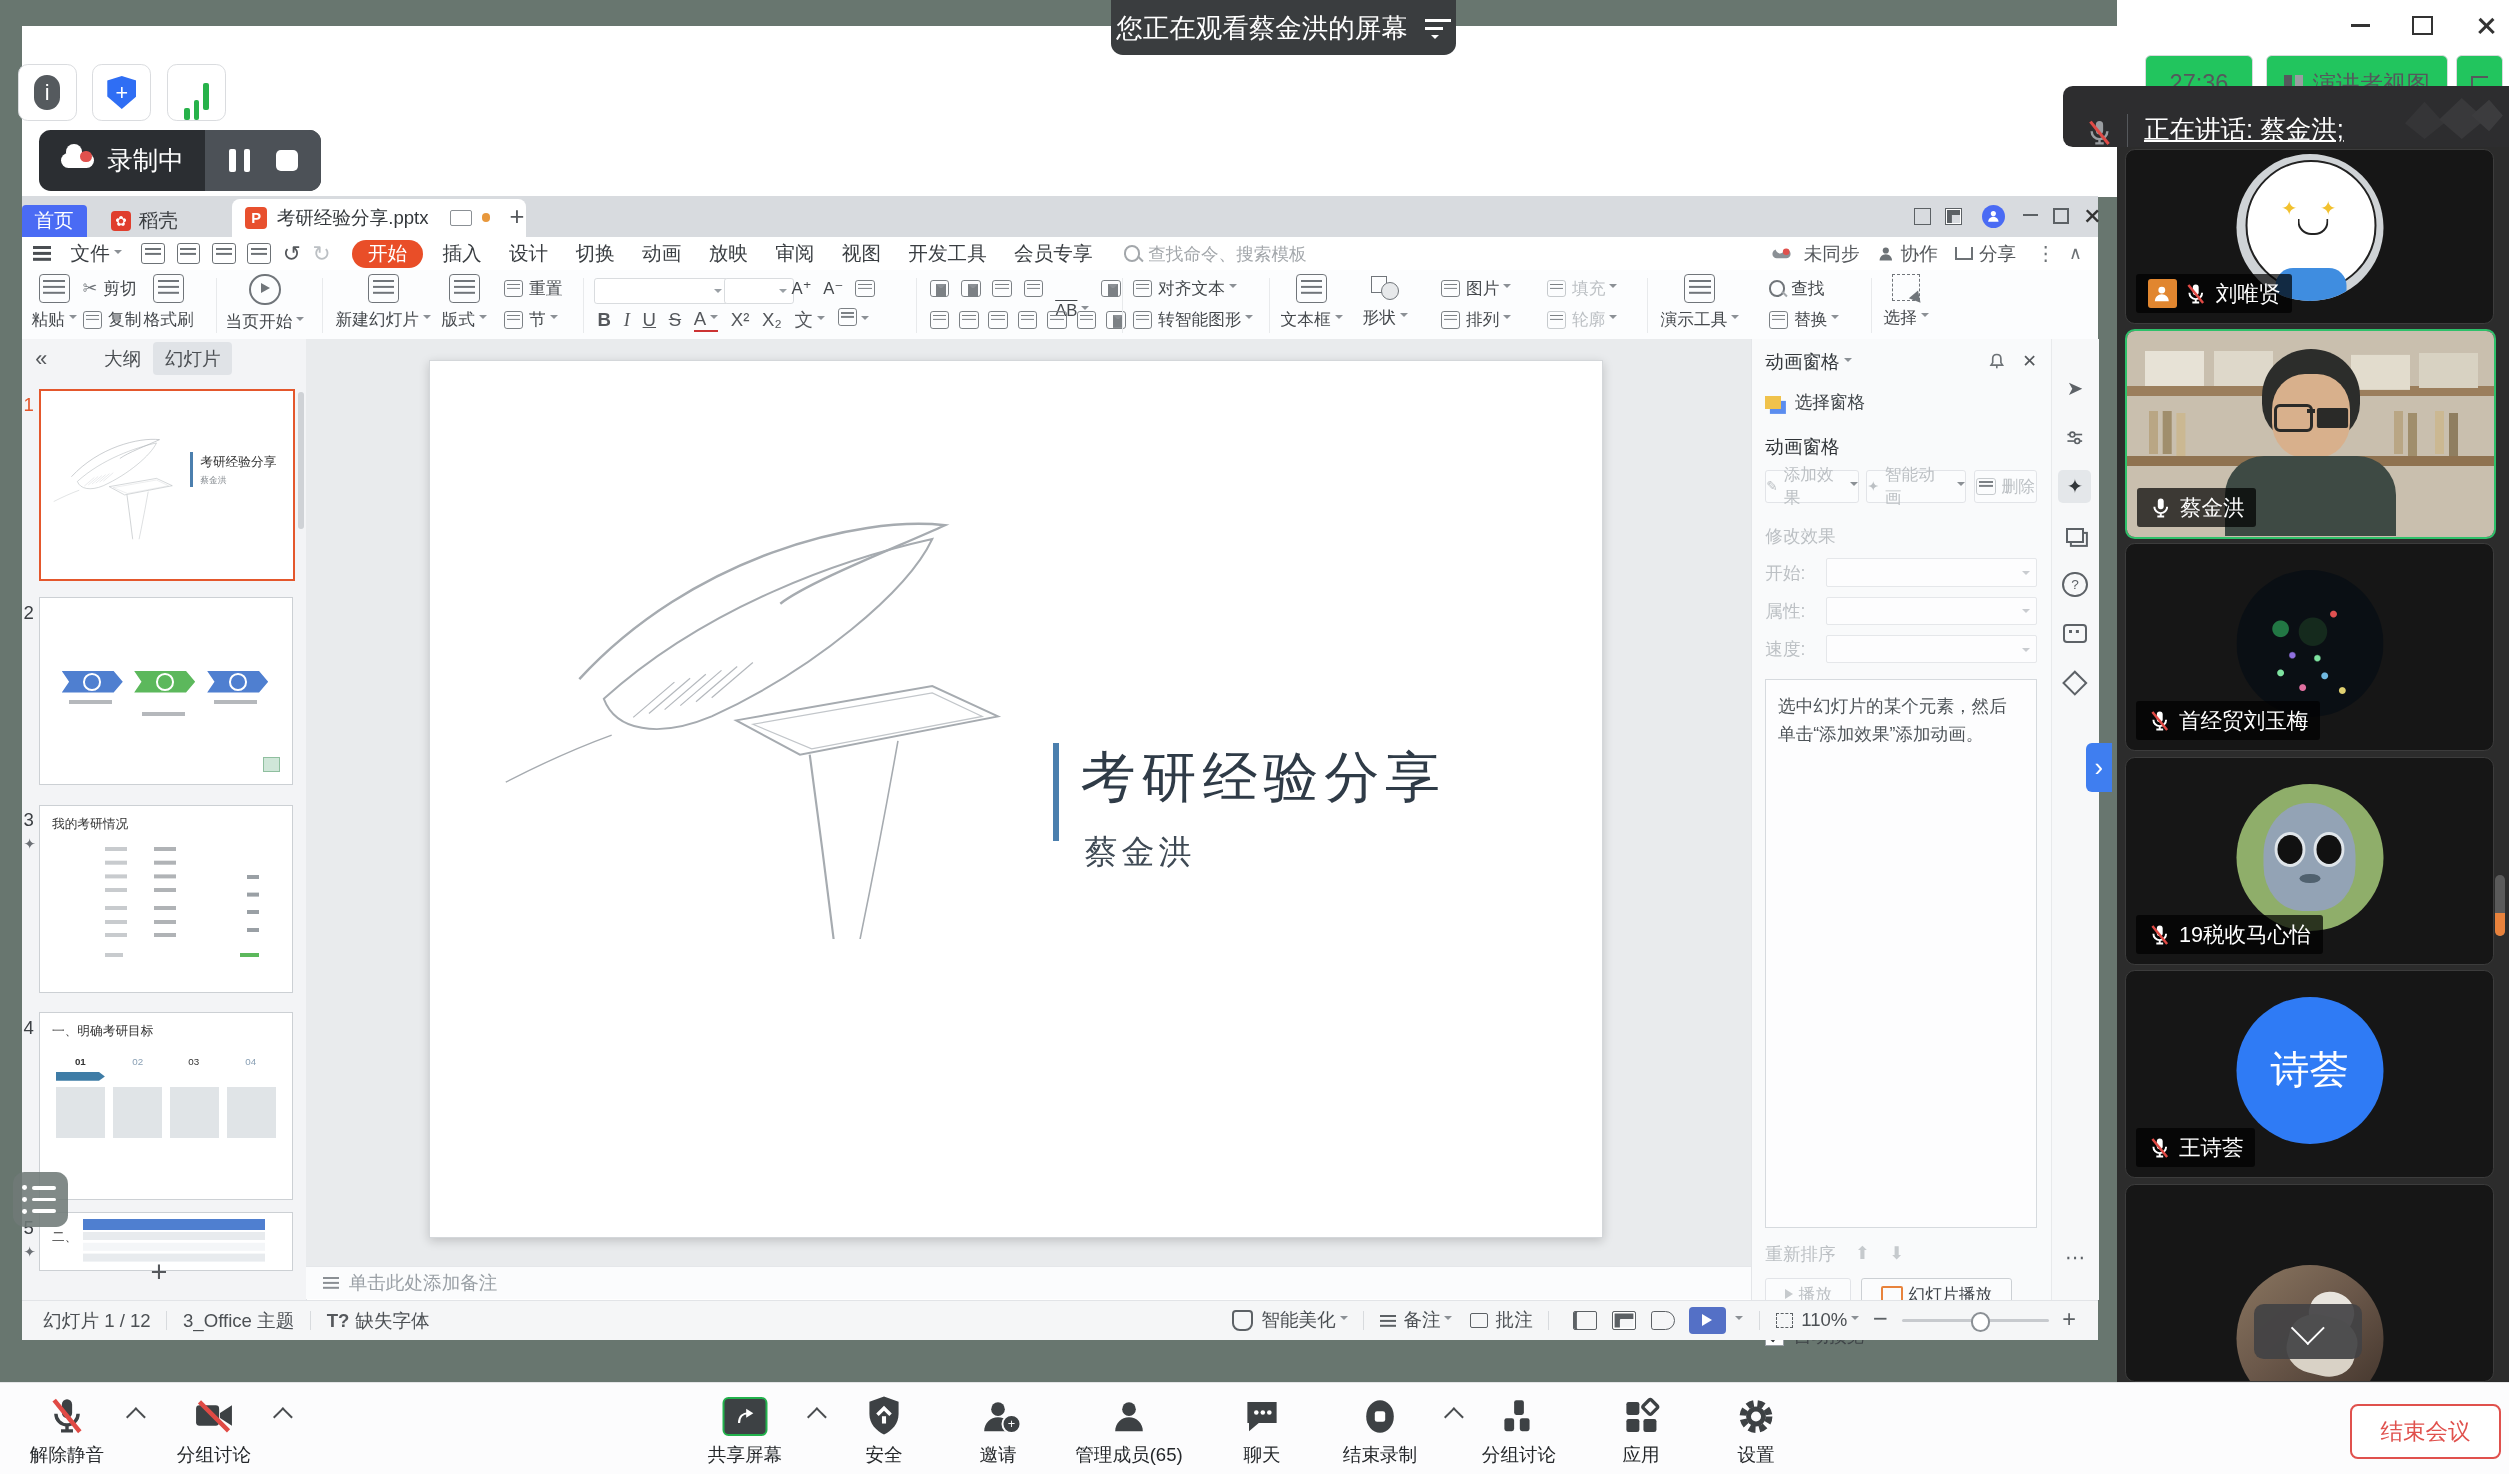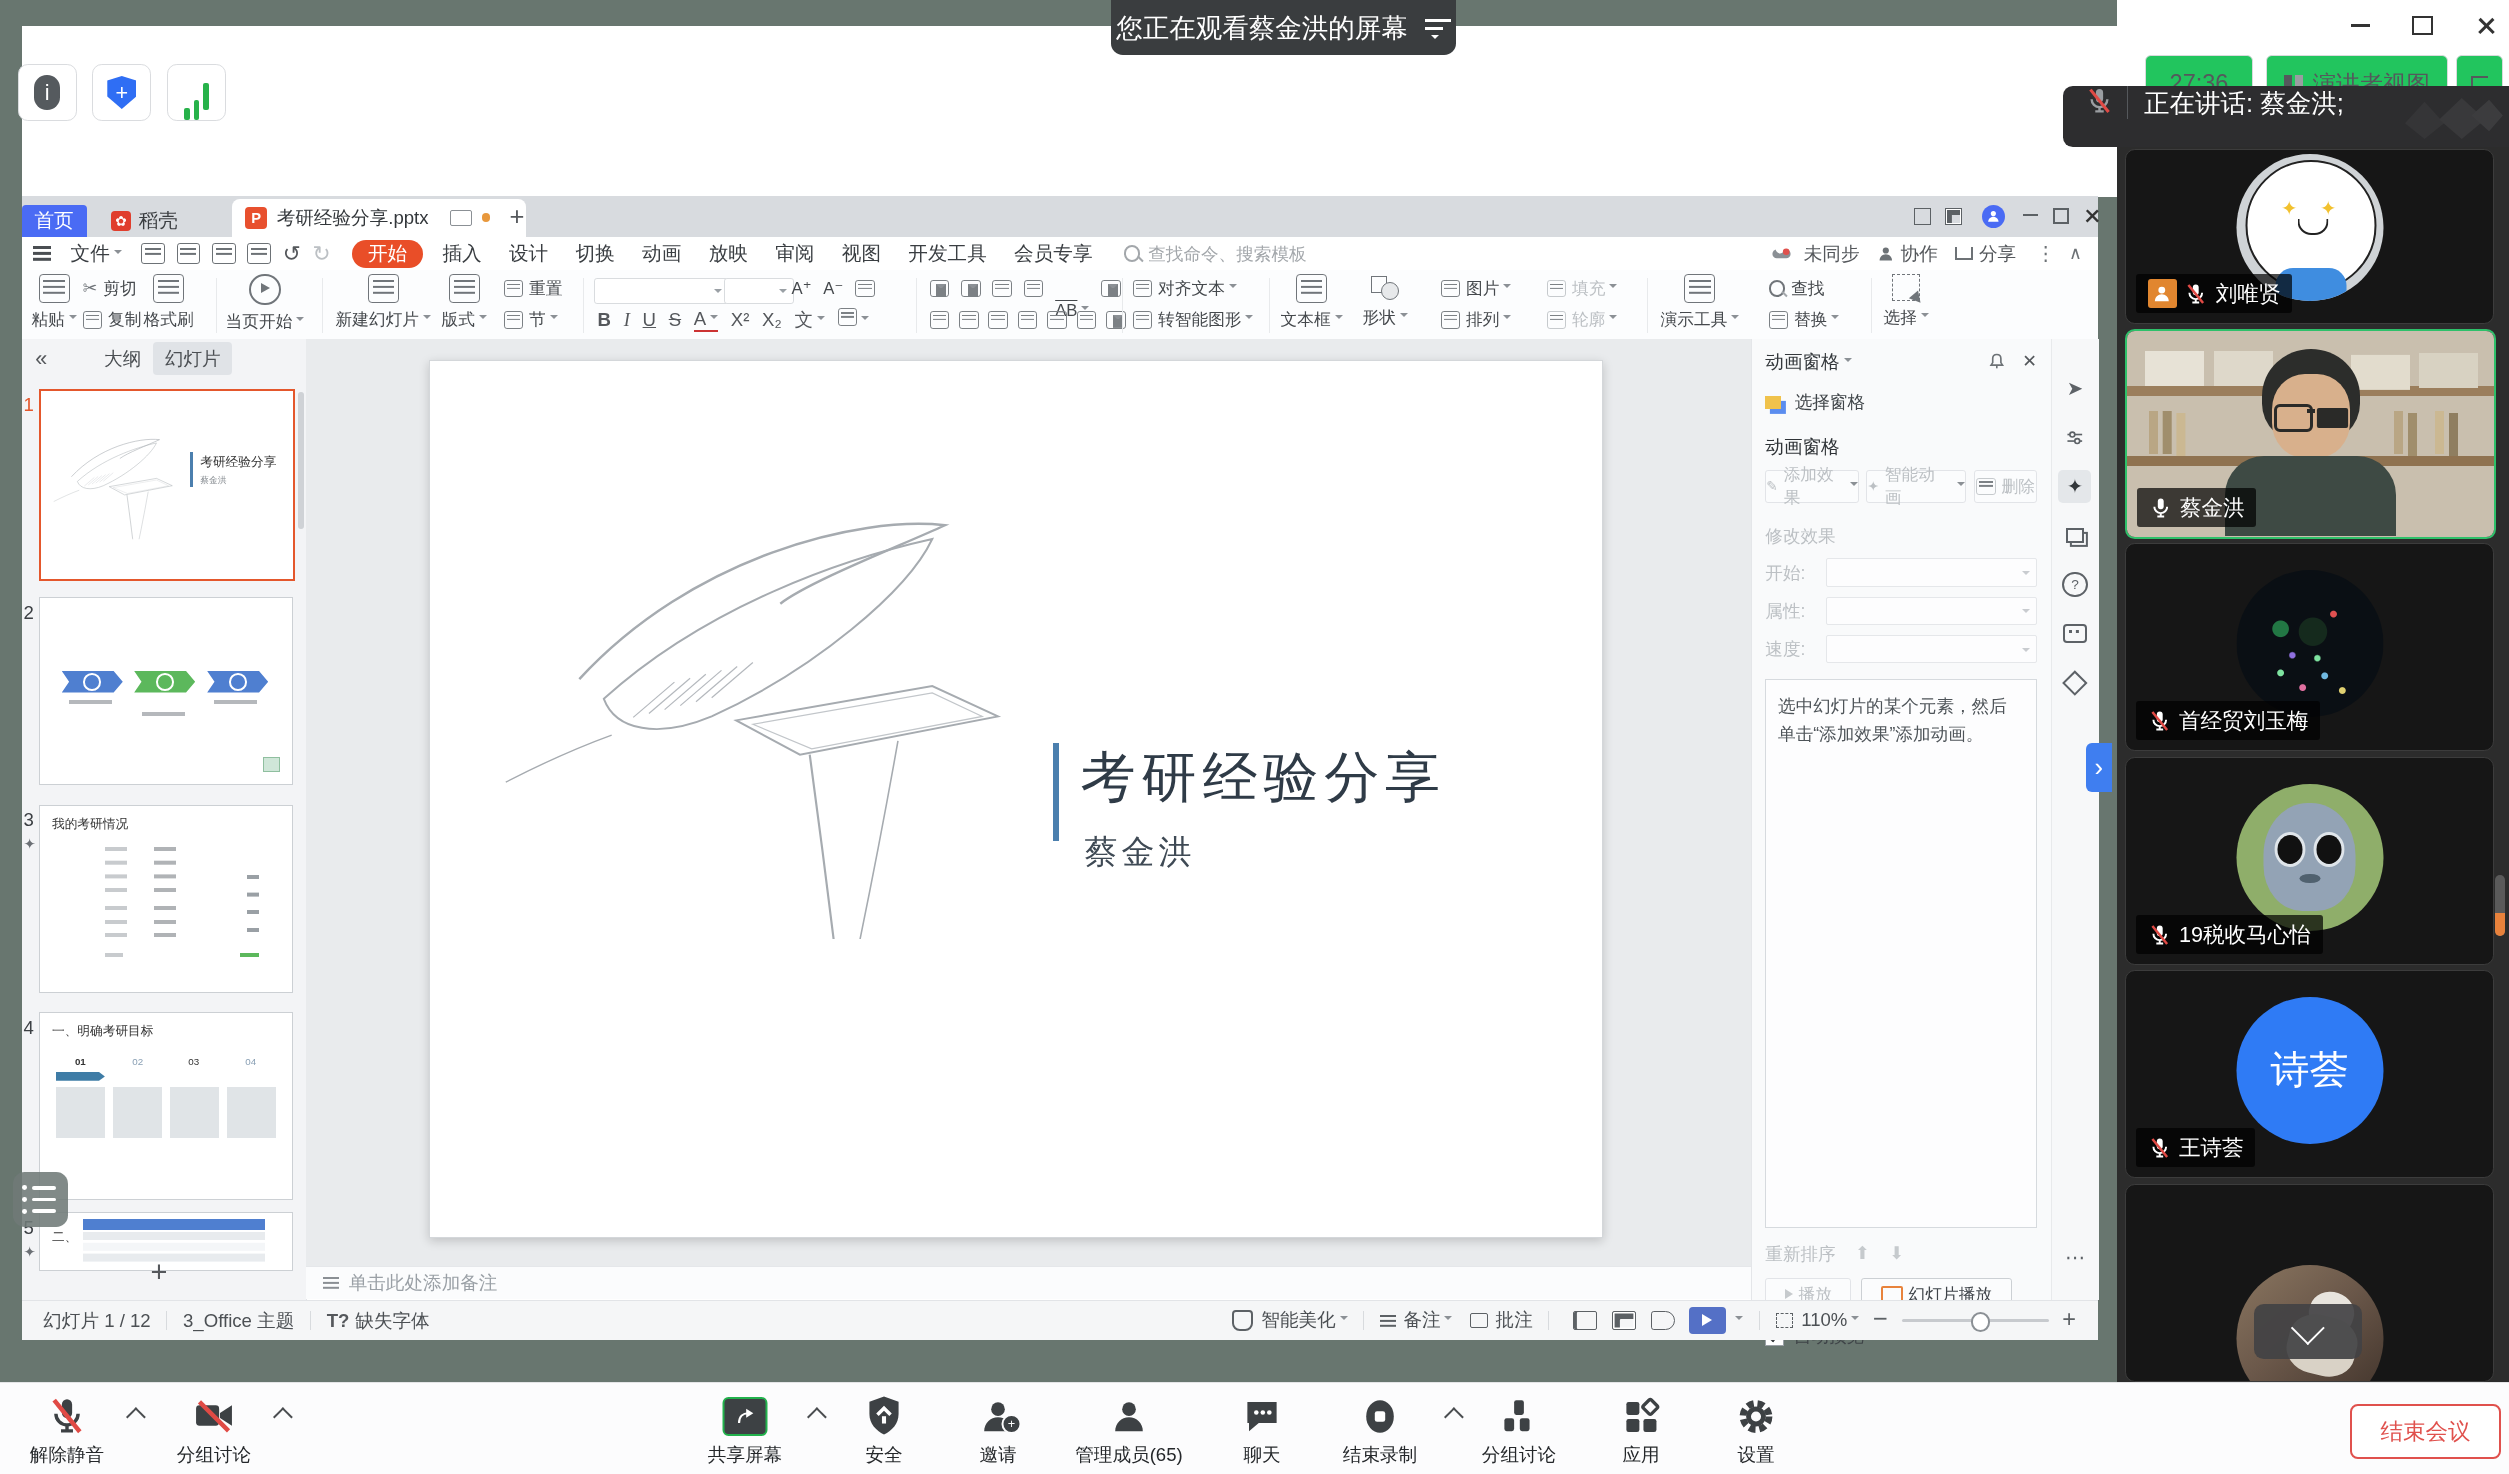--- a/index.html
+++ b/index.html
@@ -16,21 +16,21 @@
   .rec-pill{left:39px;top:130px;height:61px;background:#2b2e32;border-radius:11.8px;display:flex;align-items:center;z-index:45;}
   .rec-left{display:flex;align-items:center;gap:13.7px;padding:0 21.6px;color:#fff;font-size:25.5px;}
   .cloud{position:relative;width:33px;height:15.7px;background:#fff;border-radius:7.8px;}
   .cloud:before{content:"";position:absolute;left:5.9px;top:-8.8px;width:15.7px;height:15.7px;background:#fff;border-radius:50%;}
   .cloud:after{content:"";position:absolute;right:2px;top:-2px;width:11.8px;height:11.8px;background:#e0514d;border-radius:50%;}
   .rec-right{height:61px;background:#4c5157;border-radius:0 11.8px 11.8px 0;display:flex;align-items:center;gap:25.5px;padding:0 23.5px;}
   .pauseb{width:21.6px;height:23.5px;display:flex;justify-content:space-between;}
   .pauseb i{width:6.9px;height:23.5px;background:#fff;border-radius:2px;}
   .stopb{width:21.6px;height:21.6px;background:#fff;border-radius:4.9px;}
   .speak-bar{left:2063px;top:86px;width:446px;height:61px;background:#2d2d2f;border-radius:9.8px 0 0 9.8px;
-      display:flex;align-items:flex-start;z-index:60;color:#fff;font-size:25.5px;overflow:hidden;}
+      display:flex;align-items:flex-end;z-index:60;color:#fff;font-size:25.5px;overflow:hidden;text-decoration:underline;}
   .logo-w{position:absolute;right:5.9px;top:7.8px;width:108px;height:45px;opacity:.55;}
   .win-btn{width:39px;height:39px;display:flex;align-items:center;justify-content:center;z-index:30;}
   .mini-line{width:19.6px;height:2.9px;background:#333;}
   .maxi-box{width:17.6px;height:15.7px;border:2.5px solid #333;}
   .close-x{position:relative;width:19.6px;height:19.6px;}
   .close-x:before,.close-x:after{content:"";position:absolute;left:8.8px;top:0;width:2.9px;height:19.6px;background:#333;}
   .close-x:before{transform:rotate(45deg);}.close-x:after{transform:rotate(-45deg);}
   .top-part-btn{border:1px solid #d9dadc;border-radius:5.9px;background:#22c55e;color:#55585c;font-size:23.5px;
       display:flex;align-items:center;justify-content:center;gap:9.8px;z-index:5;}
   
@@ -182,20 +182,33 @@
       <i style="width:5.9px;height:19.6px;background:#27b24a;border-radius:2px;"></i>
       <i style="width:5.9px;height:27.4px;background:#27b24a;border-radius:2px;margin-bottom:9.8px;"></i>
     </div>
   </div>
 
   <div class="ab title-pill">
     <span>您正在观看蔡金洪的屏幕</span>
     <span class="hamb" style="margin-top:-13.7px;"></span>
   </div>
 
+  <div class="ab rec-pill">
+    <div class="rec-left">
+      <span class="cloud"></span>
+      <span>录制中</span>
+    </div>
+    <div class="rec-right">
+      <span class="pauseb">
+          <i></i>
+          <i></i>
+        </span>
+      <span class="stopb"></span>
+    </div>
+  </div>
 
   <div class="ab" style="left:2117px;top:0;width:392px;height:86px;background:#fff;z-index:2;"></div>
   <div class="ab fx win-btn" style="left:2341px;top:5.9px;">
       <span class="mini-line"></span>
     </div>
   <div class="ab fx win-btn" style="left:2403px;top:5.9px;">
       <span class="maxi-box"></span>
     </div>
   <div class="ab fx win-btn" style="left:2466px;top:5.9px;">
       <span class="close-x"></span>

